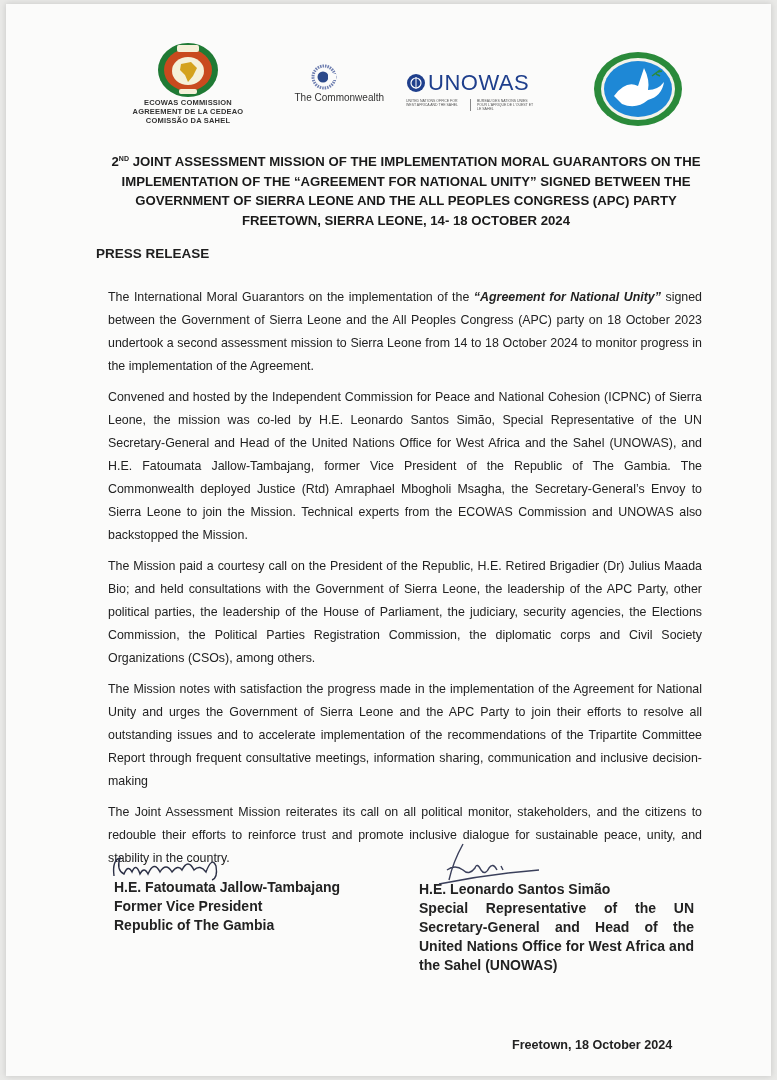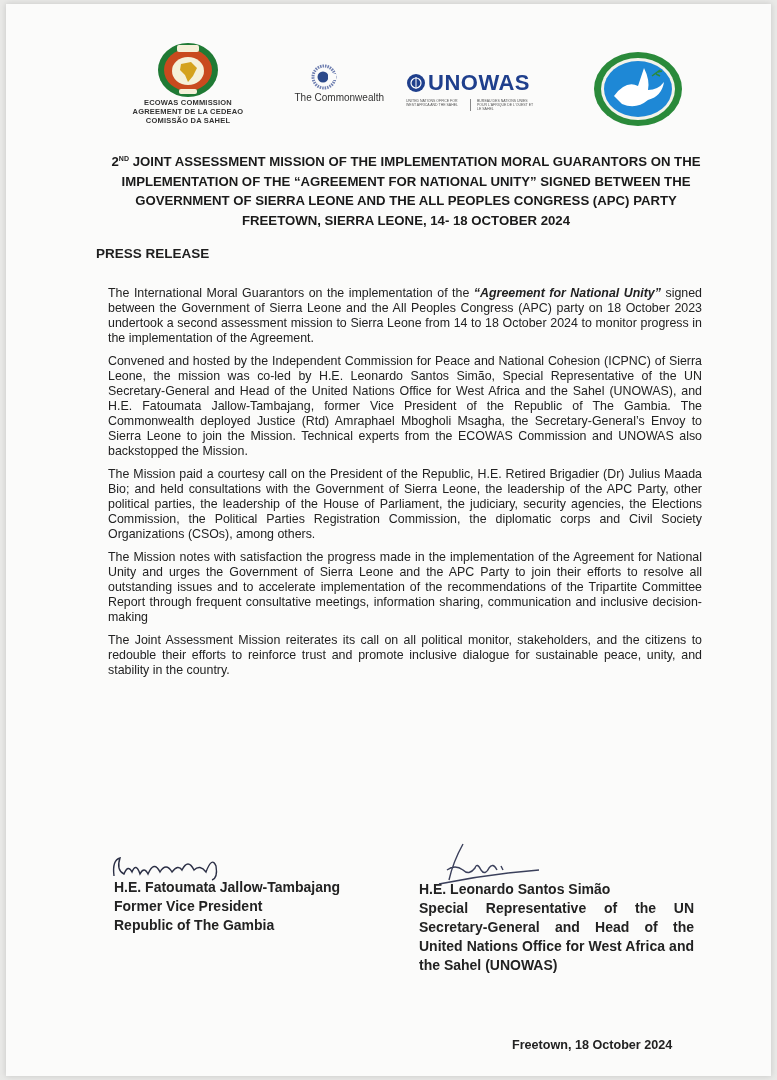--- a/index.html
+++ b/index.html
@@ -15,33 +15,33 @@
     box-shadow: 0 0 6px rgba(0,0,0,0.15);
   }
   .logos { position: absolute; left: 0; top: 0; width: 100%; height: 130px; }
   .logo { position: absolute; }
   .ecowas { left: 92px; top: 38px; width: 180px; text-align: center; }
   .ecowas svg { display: block; margin: 0 auto; }
   .ecowas .cap { font-size: 7.5px; font-weight: bold; line-height: 9px; color: #333; letter-spacing: 0.2px; }
   .cw { left: 258px; top: 60px; width: 120px; text-align: right; }
   .cw .cap { font-size: 10px; color: #333; margin-top: 2px; }
   .unowas { left: 400px; top: 66px; width: 150px; }
-  .unowas .word { font-size: 22px; font-weight: bold; color: #1f3f8c; letter-spacing: 0.5px; display: flex; align-items: center; gap: 2px; }
+  .unowas .word { font-size: 22px; font-weight: normal; color: #1f3f8c; letter-spacing: 0.5px; display: flex; align-items: center; gap: 2px; }
   .unowas .sub { display: flex; gap: 6px; margin-top: 3px; font-size: 3.5px; color: #555; line-height: 4px; }
   .unowas .sub .sep { width: 1px; background: #888; }
   .peace { left: 586px; top: 46px; }
   .title {
     position: absolute; left: 90px; top: 145px; width: 620px;
     text-align: center; font-weight: bold; font-size: 13.2px; line-height: 19.5px; color: #1a1a1a;
   }
   .title sup { font-size: 7px; }
   .press { position: absolute; left: 90px; top: 242px; width: 620px; text-align: left; font-weight: bold; font-size: 13.5px; }
   .body {
     position: absolute; left: 102px; top: 282px; width: 594px;
-    font-size: 12.4px; line-height: 15px; text-align: justify; color: #222;
+    font-size: 12.4px; line-height: 23px; text-align: justify; color: #222;
   }
   .body p { margin: 0 0 8px 0; }
   .body em { font-weight: bold; font-style: italic; }
   .sig { position: absolute; font-weight: bold; font-size: 14px; line-height: 19px; color: #222; }
   .sig-left { left: 108px; top: 862px; width: 300px; }
   .sig-right { left: 413px; top: 858px; width: 275px; }
   .sig-right .role { text-align: justify; text-align-last: left; }
   .sig svg { display: block; }
   .dateline { position: absolute; left: 506px; top: 1034px; font-weight: bold; font-size: 12.6px; color: #222; }
 </style>

